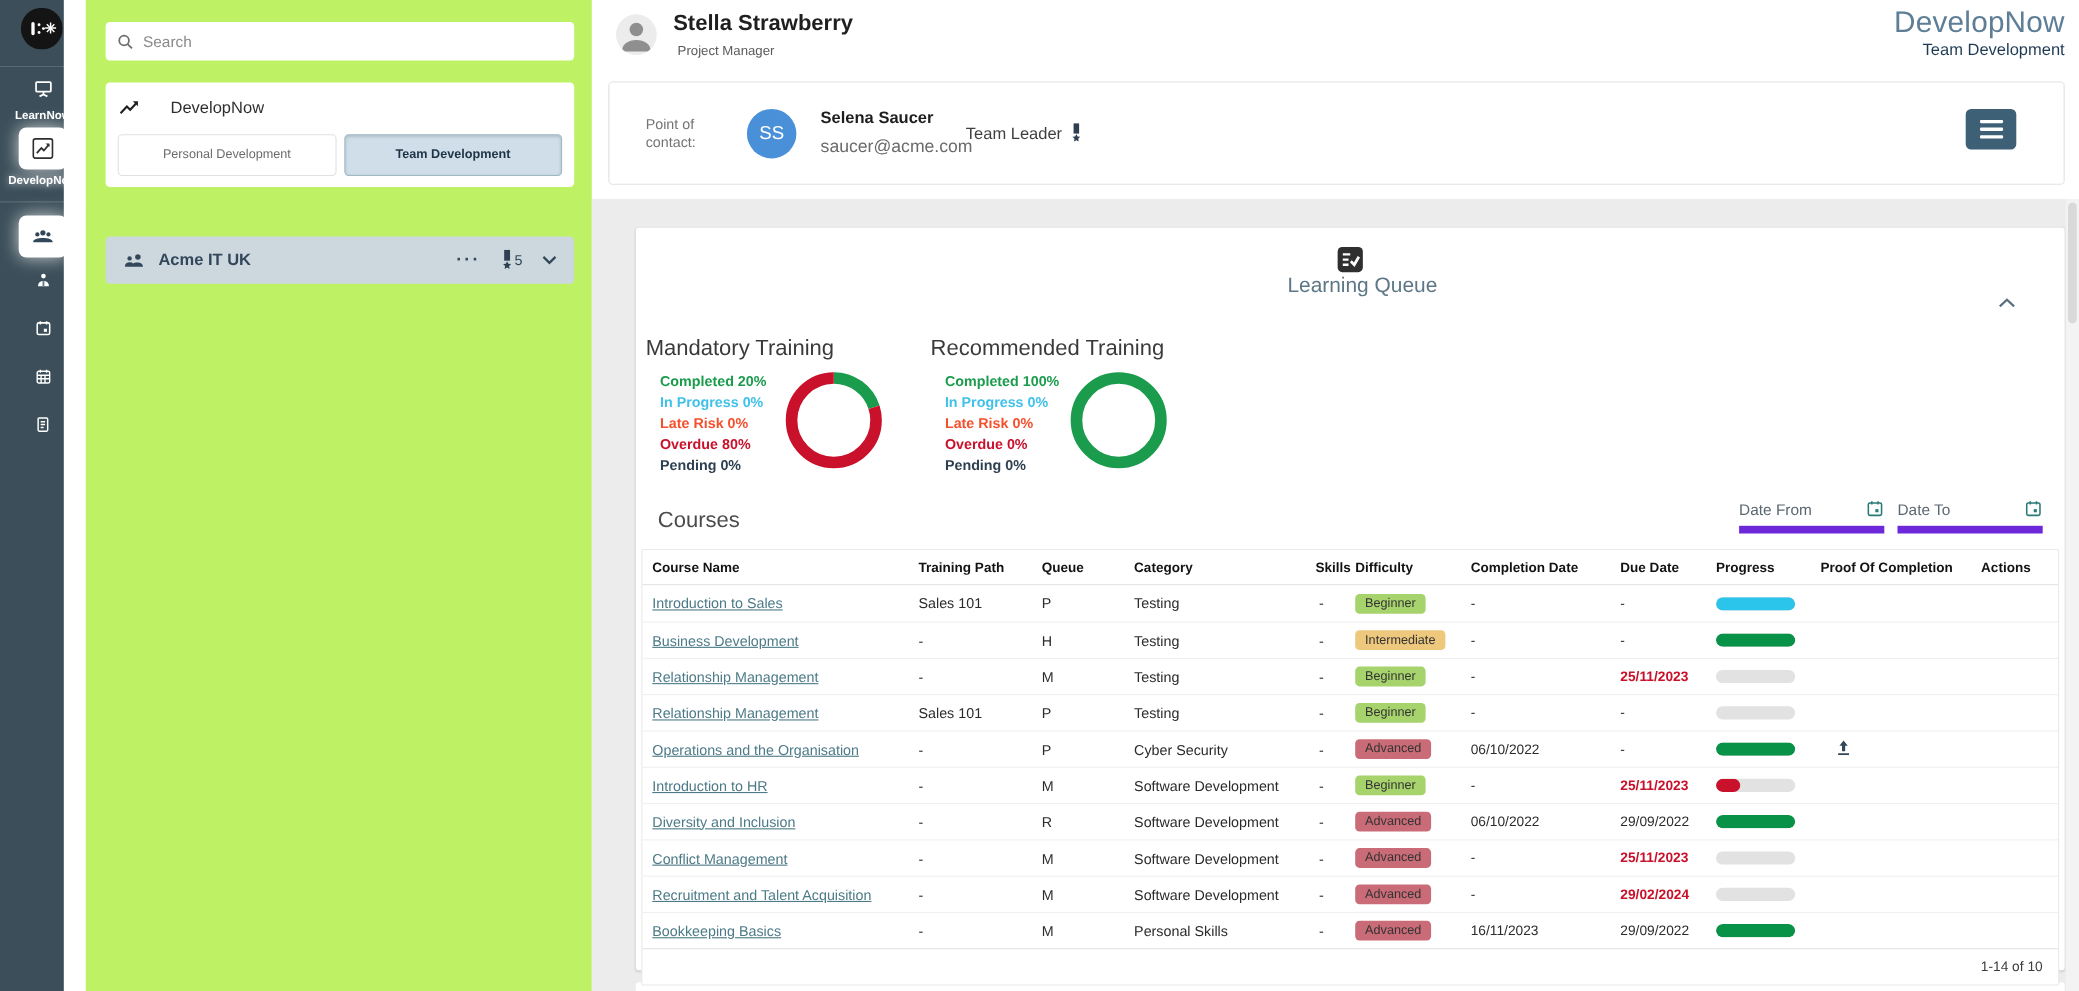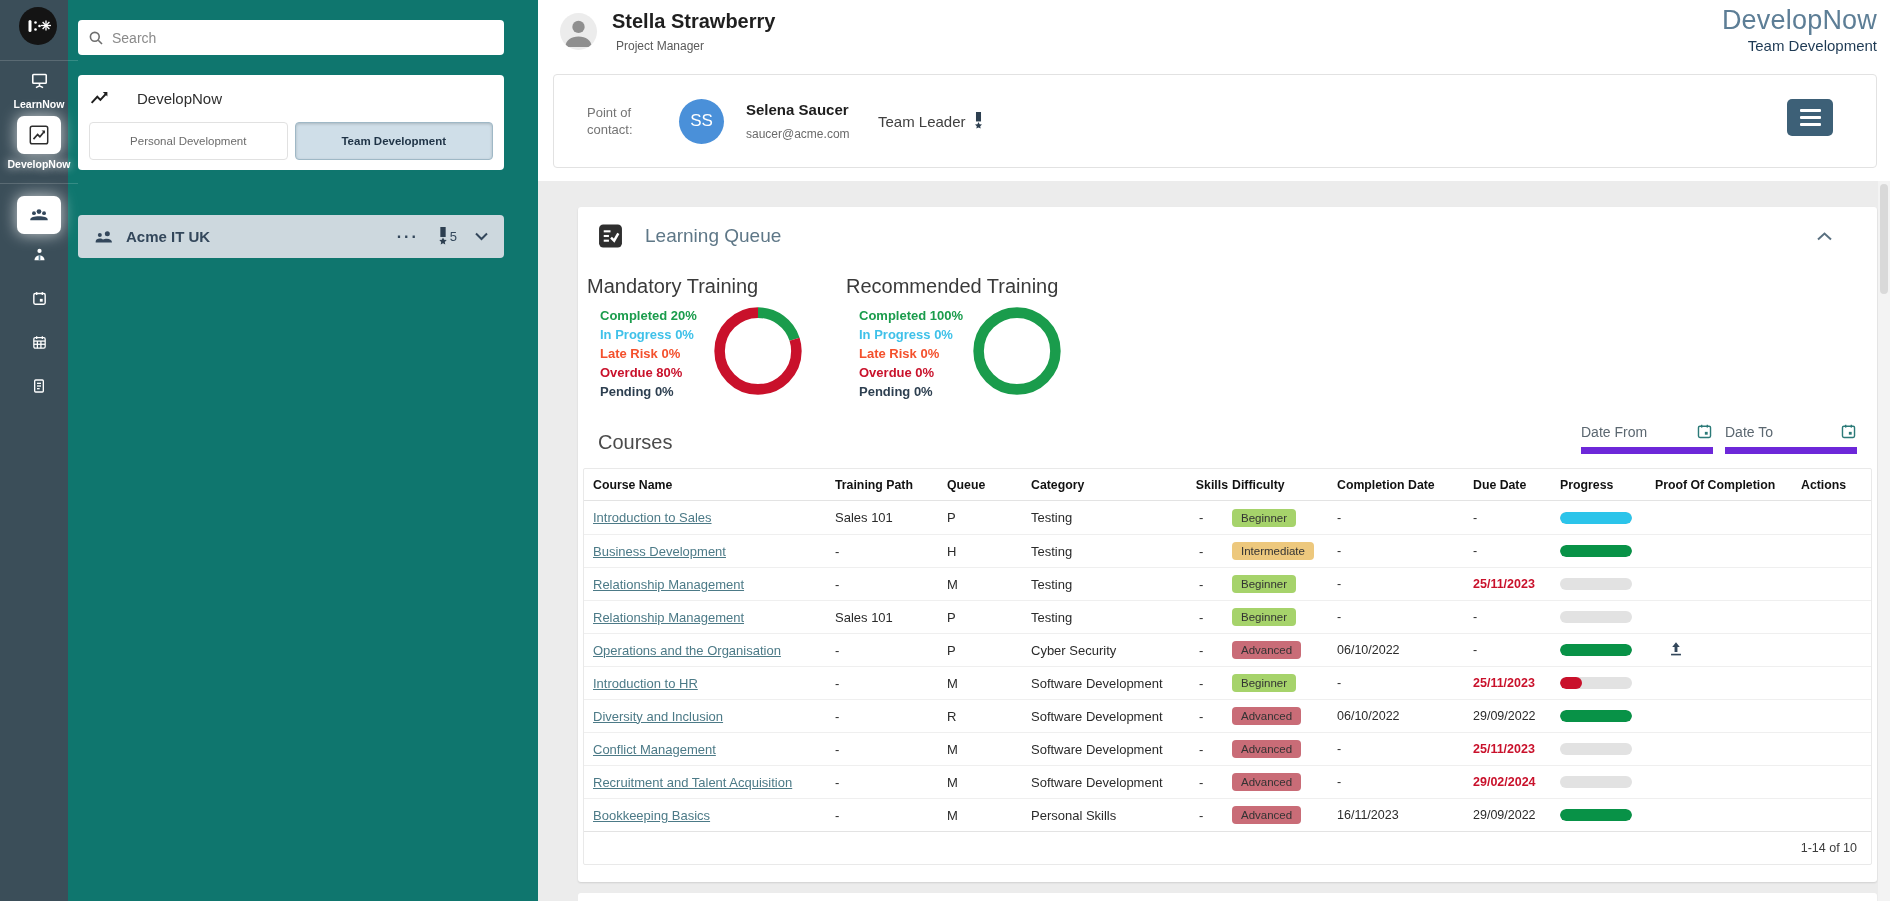--- a/index.html
+++ b/index.html
@@ -1,33 +1,33 @@
 <!DOCTYPE html>
 <html><head>
 <meta charset="utf-8">
 <style>
   * { margin:0; padding:0; box-sizing:border-box; }
   html,body { width:1890px; height:901px; overflow:hidden; background:#fff;
               font-family:"Liberation Sans", sans-serif; }
   .app { position:relative; width:1890px; height:901px; }
 
   
-  .rail { position:absolute; left:0; top:0; width:68px; height:901px; background:#3B4E59; z-index:5; }
+  .rail { position:absolute; left:0; top:0; width:58px; height:901px; background:#3B4E59; z-index:5; }
   .rail > * { position:absolute; }
   .logo { left:19px; top:7px; width:38px; height:38px; cursor:pointer; }
   .rail-div { left:0; width:78px; border-top:1px solid rgba(255,255,255,.16); }
   .rail-item { left:0; width:78px; text-align:center; cursor:pointer; }
   .rlabel { margin-top:4px; font-size:10.5px; font-weight:bold; color:#fff; }
   .glow { text-shadow:0 0 8px rgba(255,255,255,.9); }
   .abox { width:44px; height:38px; background:#fff; border-radius:7px; display:flex; align-items:center; justify-content:center;
           box-shadow:0 0 16px rgba(255,255,255,.75); margin:0 auto; }
   .rico { left:0; width:78px; display:flex; justify-content:center; cursor:pointer; }
 
   
-  .sidebar { position:absolute; left:60px; top:0; width:512px; height:901px; background:#0f766e; }
+  .sidebar { position:absolute; left:78px; top:0; width:512px; height:901px; background:#bef264; }
   .sb-scroll { position:absolute; right:3px; top:2px; width:7px; height:897px; background:rgba(255,255,255,.22); border-radius:4px; }
   .sb-thumb { position:absolute; right:3px; top:2px; width:7px; height:150px; background:rgba(255,255,255,.45); border-radius:4px; }
   .search { position:absolute; left:18px; top:20px; width:426px; height:35px; background:#fff; border-radius:4px;
             display:flex; align-items:center; padding:0 10px; }
   .search input { border:none; outline:none; flex:1; font-size:14px; color:#555; margin-left:8px;
                   font-family:"Liberation Sans",sans-serif; background:transparent; }
   .search input::placeholder { color:#8a8a8a; }
   .panel { position:absolute; left:18px; top:75px; width:426px; height:95px; background:#fff; border-radius:4px; padding:13px 11px; }
   .panel-head { display:flex; align-items:center; }
   .panel-title { margin-left:27px; font-size:15px; color:#2e2e2e; }
@@ -53,34 +53,34 @@
   .logo-title { font-size:27px; color:#5D7E96; letter-spacing:.2px; }
   .logo-sub { font-size:15px; color:#1E3A54; margin-top:1px; }
 
   .contact-card { position:absolute; left:15px; top:74px; width:1324px; height:94px; background:#fff;
                   border:1px solid #E2E2E2; border-radius:4px; display:flex; align-items:center; padding-left:33px; }
   .poc-label { width:62px; font-size:13px; color:#747474; line-height:17px; }
   .ss-circle { margin-left:30px; width:45px; height:45px; border-radius:50%; background:#4A90D9; color:#fff;
                font-size:17px; display:flex; align-items:center; justify-content:center; }
   .cname-block { margin-left:22px; width:120px; }
   .cname { font-size:15px; font-weight:bold; color:#1d1d1d; }
-  .cemail { font-size:12px; color:#6a6a6a; margin-top:9px; }
+  .cemail { font-size:16px; color:#6a6a6a; margin-top:9px; }
   .crole { margin-left:12px; display:flex; align-items:center; font-size:15px; color:#3f3f3f; gap:7px; }
   .burger { position:absolute; right:43px; top:24px; width:46px; height:37px; background:#3D6077; border-radius:5px;
             display:flex; flex-direction:column; align-items:center; justify-content:center; gap:4px; cursor:pointer; }
   .burger i { display:block; width:21px; height:3px; background:#fff; border-radius:1px; }
 
   .content { position:absolute; left:0; top:181px; width:1352px; height:720px; background:#ECECEC; }
   .vscroll { position:absolute; right:0; top:0; width:12px; height:720px; background:#F3F3F3; }
   .vthumb { width:8px; height:110px; margin:3px auto 0; background:#D9D9D9; border-radius:4px; }
   .next-card { position:absolute; left:40px; top:712px; width:1299px; height:10px; background:#fff; border-radius:3px 3px 0 0; }
 
   .lq-card { position:absolute; left:40px; top:26px; width:1299px; height:675px; background:#fff; border-radius:3px;
              box-shadow:0 1px 2px rgba(0,0,0,.12); padding:16px 20px; }
-  .lq-head { display:flex; align-items:center; }
+  .lq-head { display:flex; align-items:center;flex-direction:column; }
   .lq-title { margin-left:22px; font-size:19px; color:#5E7787; }
   .collapse { margin-left:auto; margin-right:25px; cursor:pointer; display:flex; }
 
   .charts { display:flex; margin:26px 0 0 -11px; }
   .chart-block + .chart-block { margin-left:40px; }
   .chart-title { font-size:20px; color:#3A3A3A; margin-bottom:5px; }
   .chart-row { display:flex; align-items:flex-start; }
   .legend { margin-left:13px; width:103px; padding-top:3px; }
   .lline { font-size:13px; font-weight:bold; line-height:19px; white-space:nowrap; }
   .donut { width:96px; height:96px; margin-left:7px; }

